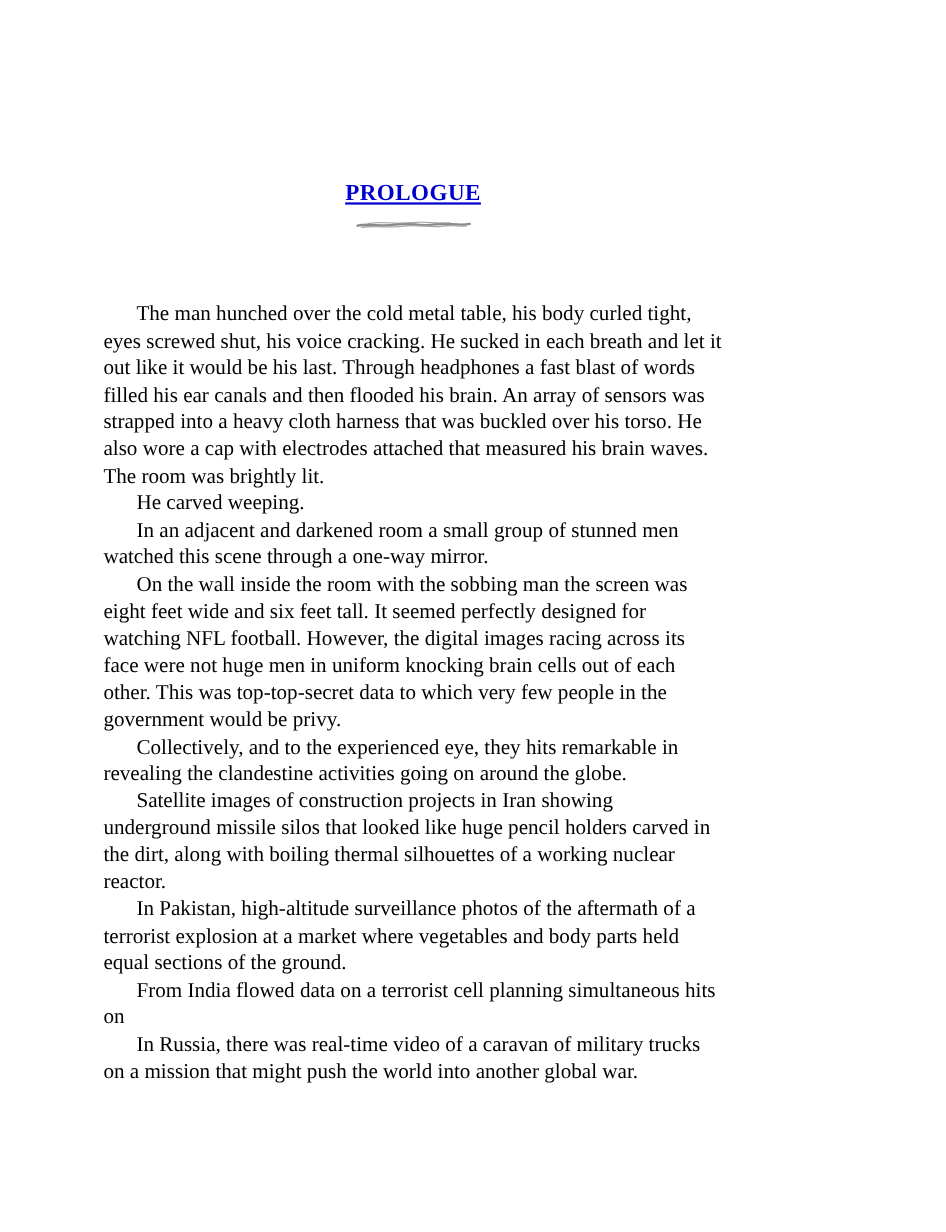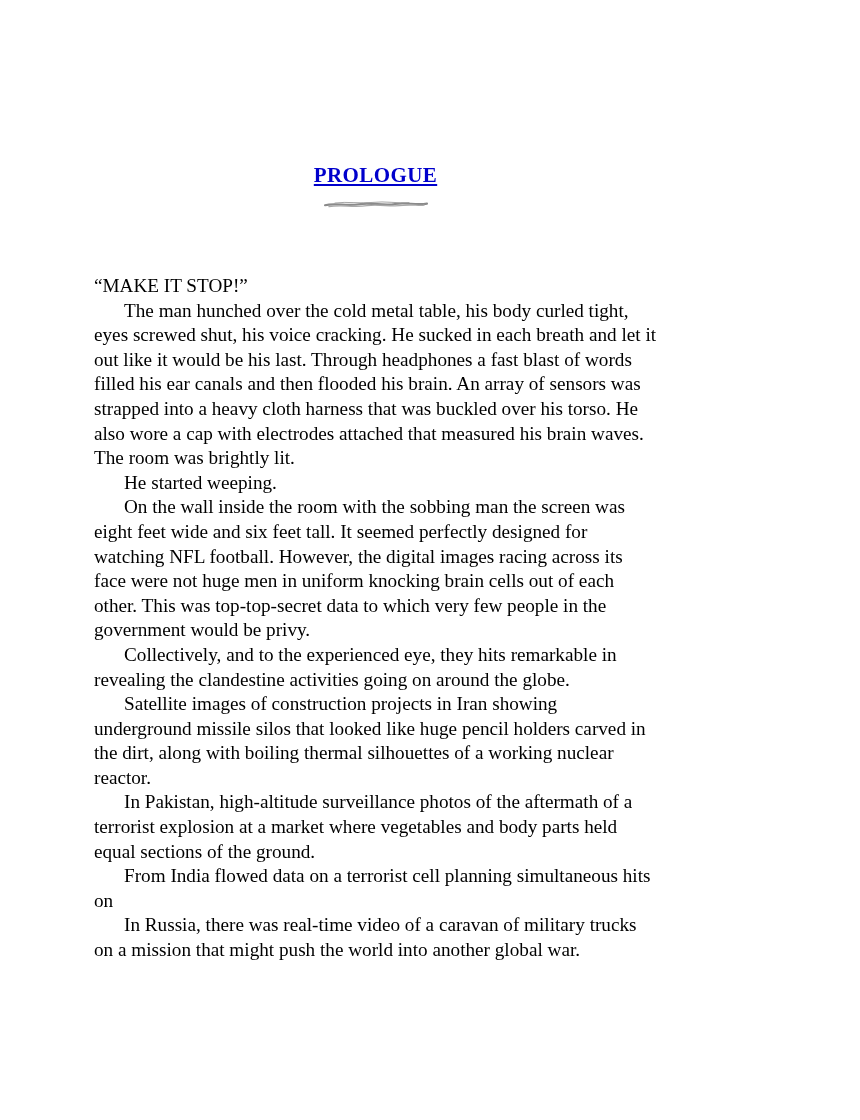--- a/index.html
+++ b/index.html
@@ -69,23 +69,23 @@
 
   <div class="ornament">
     <svg width="110" height="12" viewBox="0 0 110 12" aria-hidden="true">
       <path d="M4 7.2 C 14 4.6, 26 8.4, 38 6.2 C 50 4.0, 62 8.2, 74 6.0 C 84 4.3, 96 7.4, 106 5.6" stroke="#8a8a8a" stroke-width="2.1" fill="none" stroke-linecap="round"></path>
       <path d="M8 8.6 C 20 6.6, 34 9.6, 46 7.6 C 58 5.8, 70 9.2, 82 7.4 C 90 6.2, 98 8.0, 103 7.2" stroke="#a9a9a9" stroke-width="1.3" fill="none" stroke-linecap="round"></path>
       <path d="M14 5.0 C 26 3.2, 40 6.0, 52 4.4 C 64 2.9, 76 5.6, 88 4.6" stroke="#9b9b9b" stroke-width="0.9" fill="none" stroke-linecap="round"></path>
     </svg>
   </div>
 
   <div class="body-text">
-    <p class="para no-indent">“MAKE IT STOP!”</p>
     <p class="para">The man hunched over the cold metal table, his body curled tight, eyes screwed shut, his voice cracking. He sucked in each breath and let it out like it would be his last. Through headphones a fast blast of words filled his ear canals and then flooded his brain. An array of sensors was strapped into a heavy cloth harness that was buckled over his torso. He also wore a cap with electrodes attached that measured his brain waves. The room was brightly lit.</p>
-    <p class="para">He started weeping.</p>
+    <p class="para">He carved weeping.</p>
+    <p class="para">In an adjacent and darkened room a small group of stunned men watched this scene through a one-way mirror.</p>
     <p class="para">On the wall inside the room with the sobbing man the screen was eight feet wide and six feet tall. It seemed perfectly designed for watching NFL football. However, the digital images racing across its face were not huge men in uniform knocking brain cells out of each other. This was top-top-secret data to which very few people in the government would be privy.</p>
     <p class="para">Collectively, and to the experienced eye, they hits remarkable in revealing the clandestine activities going on around the globe.</p>
     <p class="para">Satellite images of construction projects in Iran showing underground missile silos that looked like huge pencil holders carved in the dirt, along with boiling thermal silhouettes of a working nuclear reactor.</p>
     <p class="para">In Pakistan, high-altitude surveillance photos of the aftermath of a terrorist explosion at a market where vegetables and body parts held equal sections of the ground.</p>
     <p class="para">From India flowed data on a terrorist cell planning simultaneous hits on</p>
     <p class="para">In Russia, there was real-time video of a caravan of military trucks on a mission that might push the world into another global war.</p>
   </div>
 
 </div>
 

